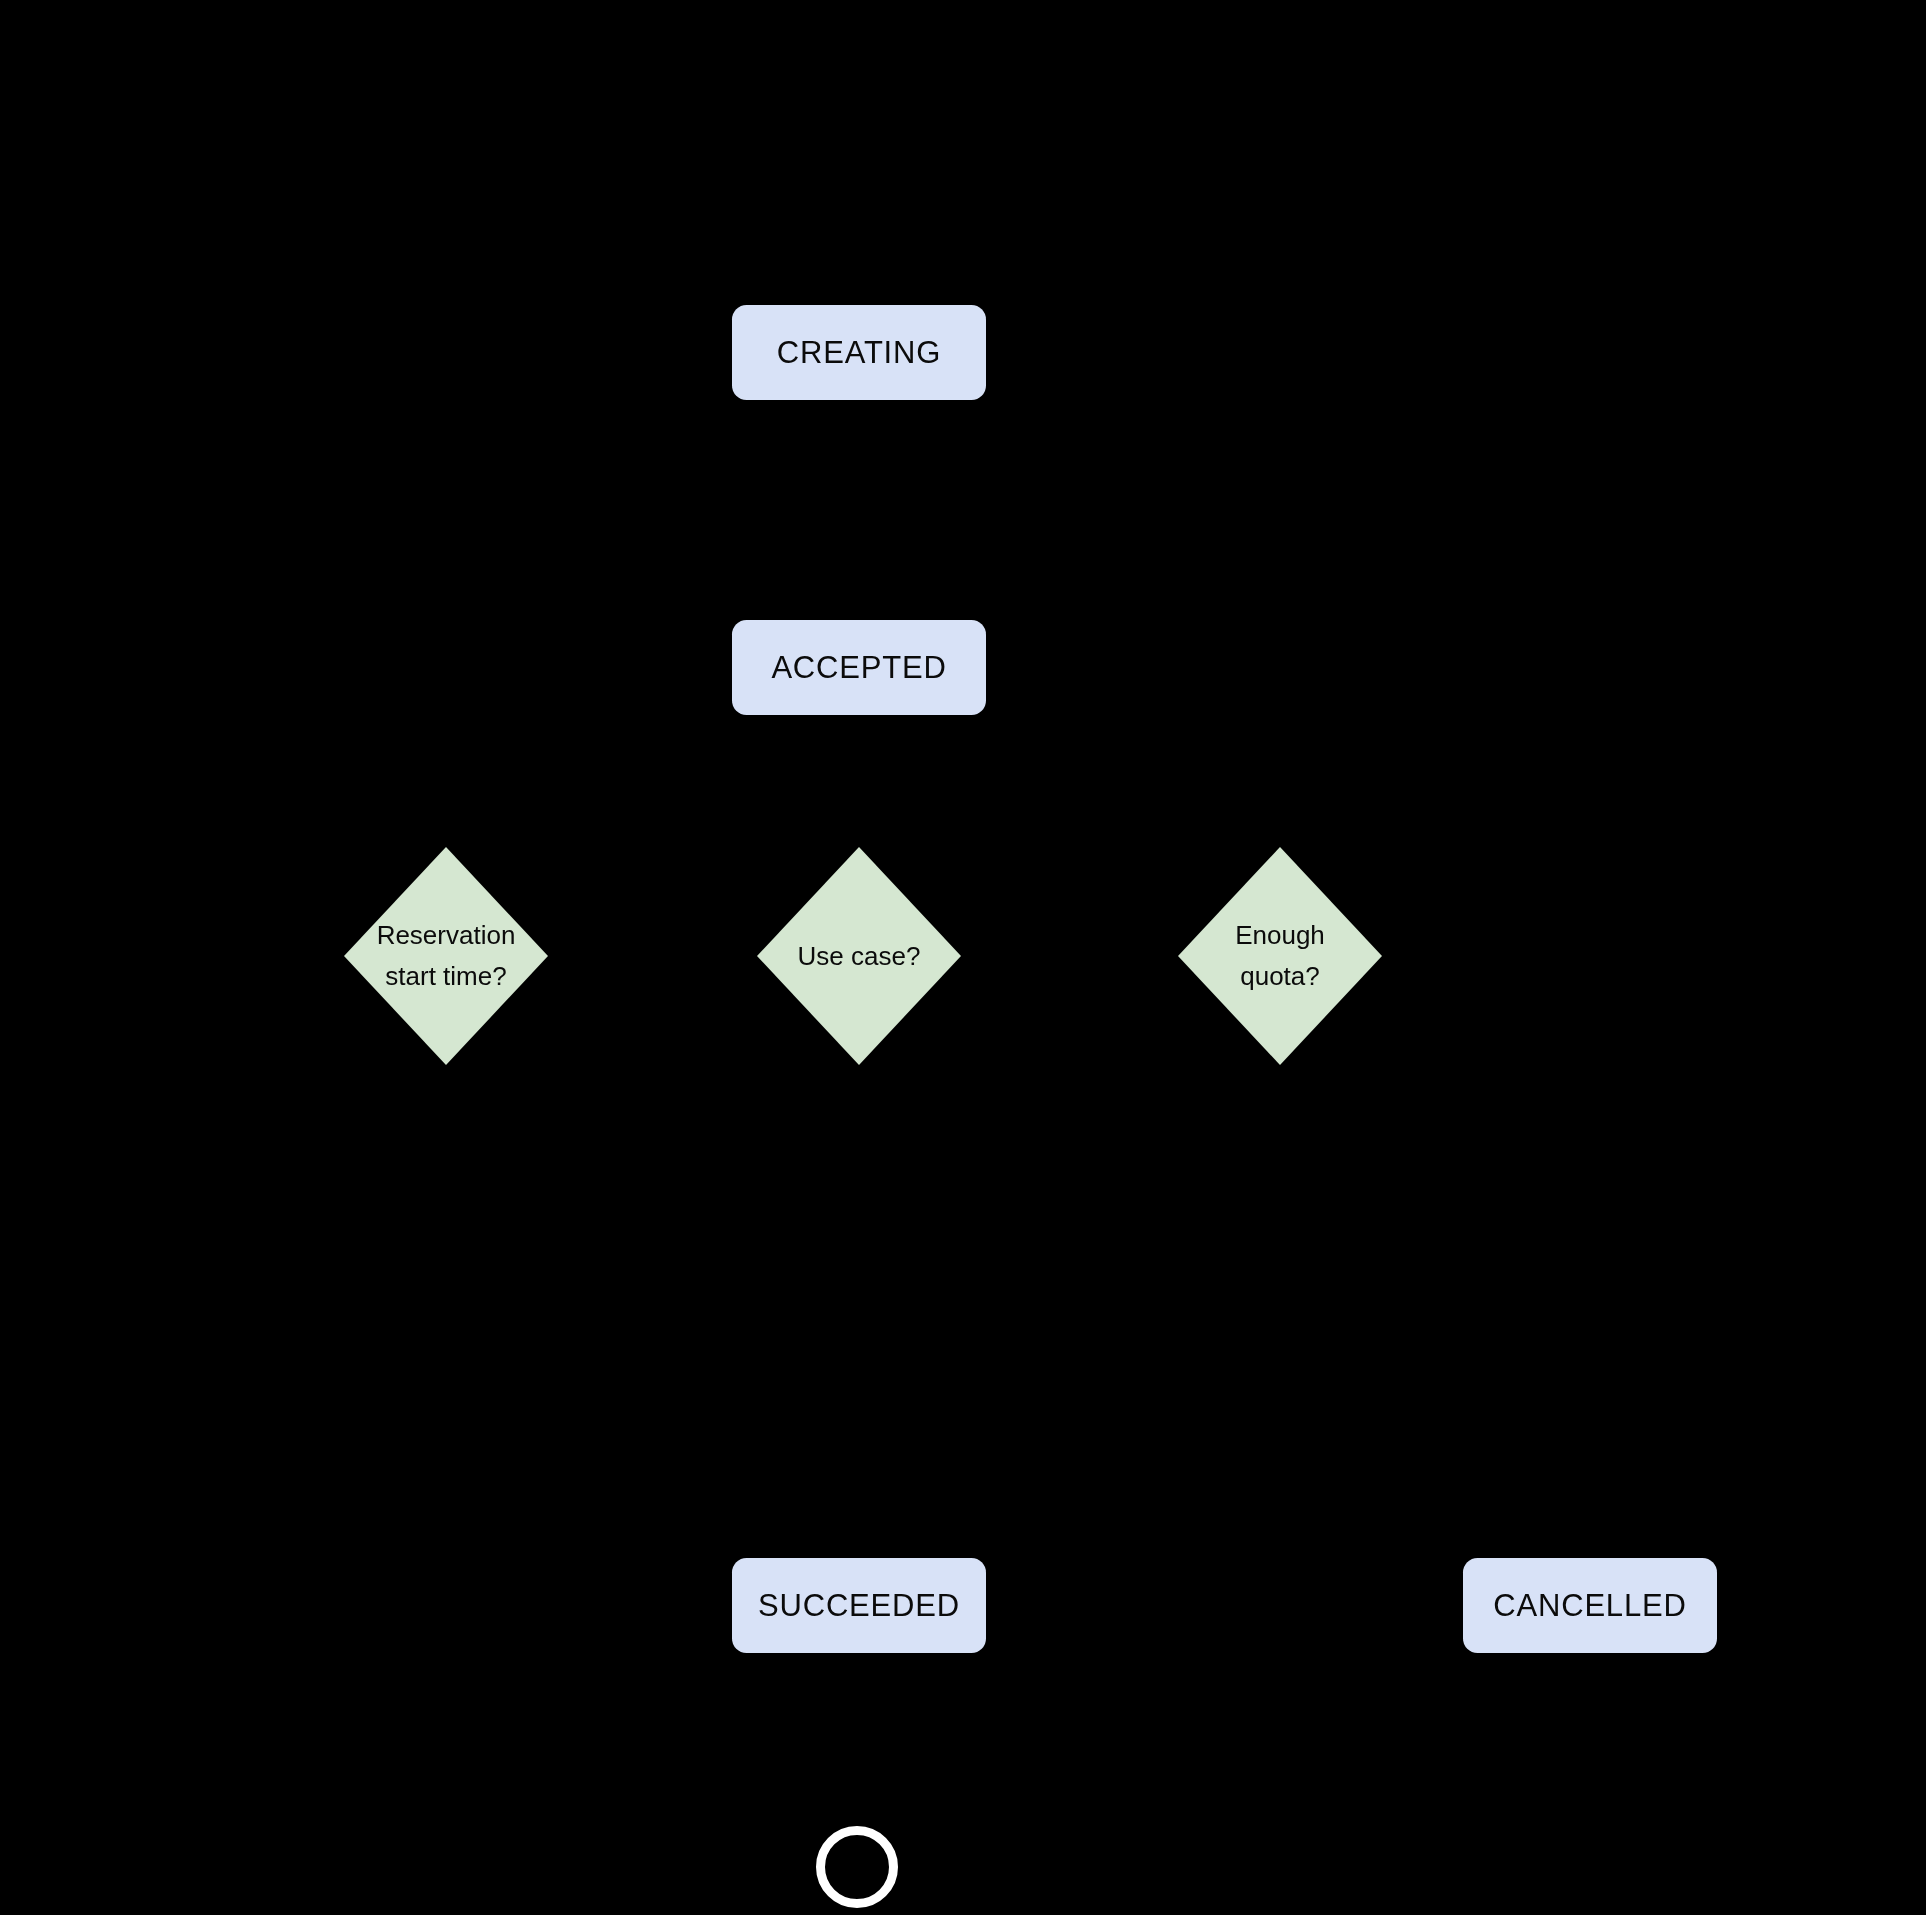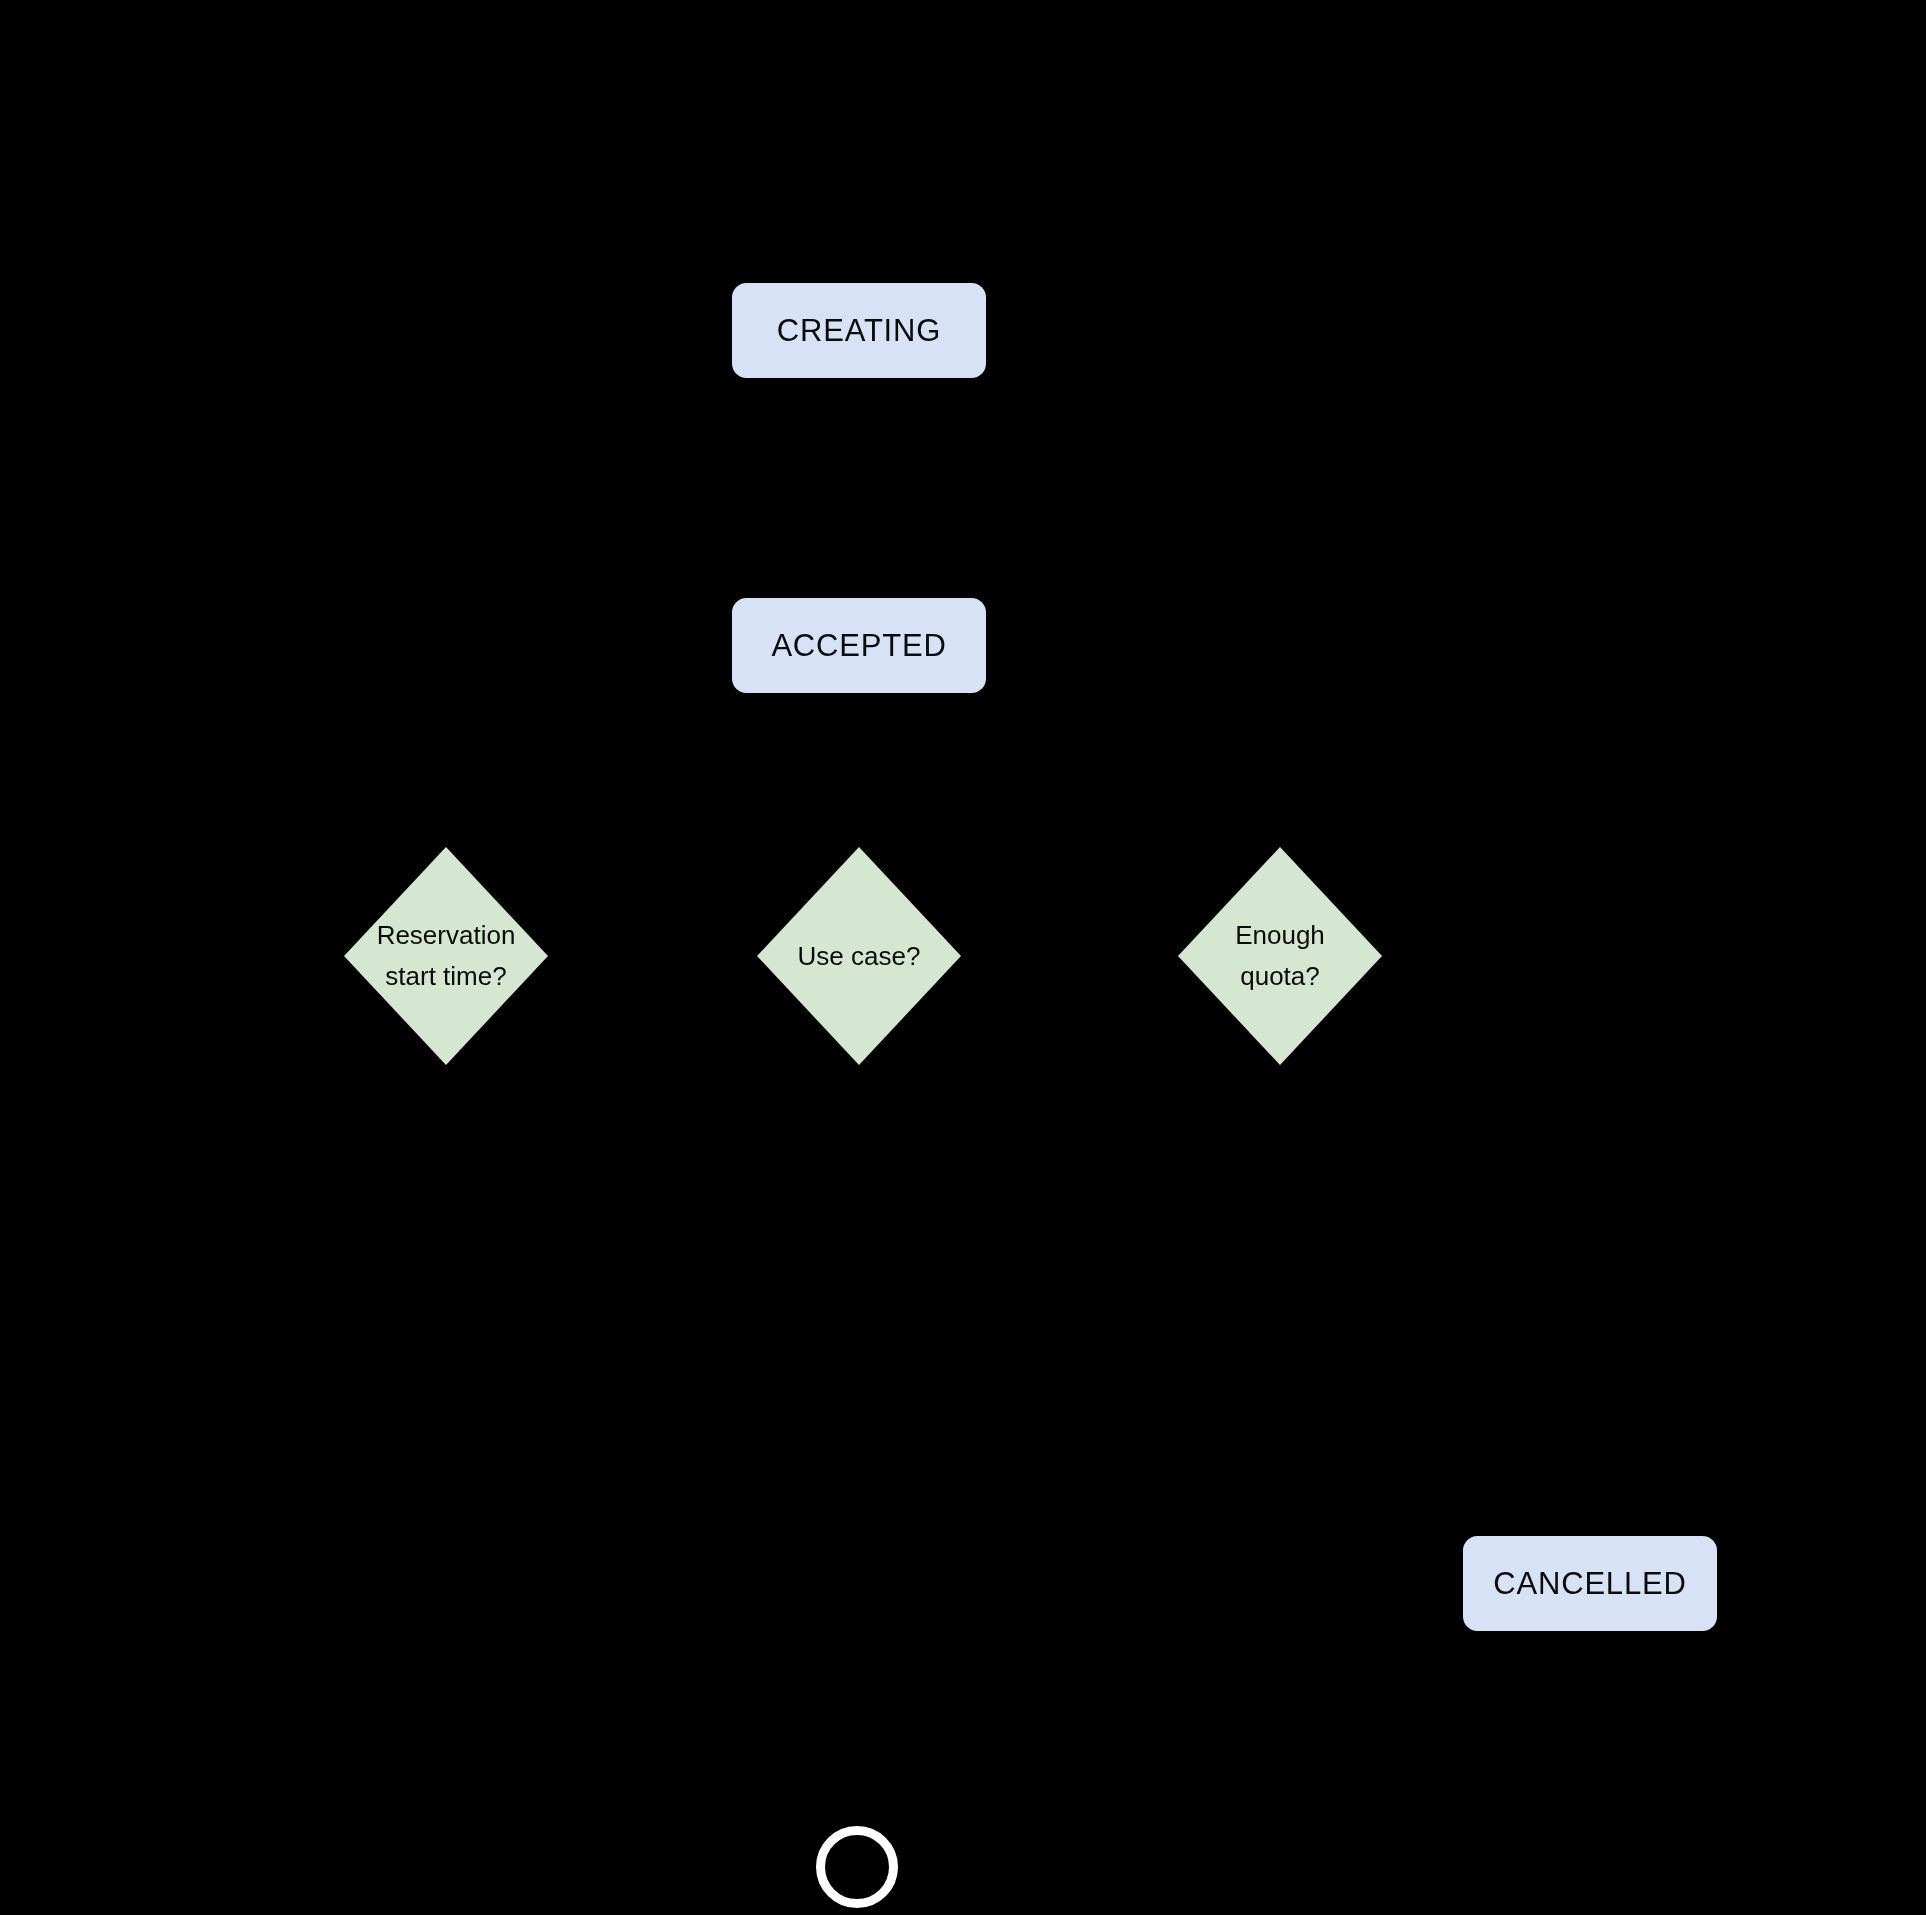--- a/index.html
+++ b/index.html
@@ -14,20 +14,21 @@
   
   .state {
     position: absolute;
     width: 254px;
     height: 95px;
     background: var(--state-fill, #d8e2f7);
     border-radius: 14.5px;
     display: flex;
     align-items: center;
     justify-content: center;
+    margin-top: 22px;
   }
   .state-label {
     color: var(--node-text, #0b0b0b);
     font-size: 31px;
     letter-spacing: 0.8px;
     white-space: nowrap;
   }
   
   .decision {
     position: absolute;
@@ -106,20 +107,23 @@
   <div class="decision" id="d-quota">
     <div class="diamond-shape"></div>
     <div class="decision-label">
       <span>Enough</span>
       <span>quota?</span>
     </div>
   </div>
 
 
 
+  <div class="state" id="n-succeeded">
+    <span class="state-label">SUCCEEDED</span>
+  </div>
 
   <div class="state" id="n-cancelled">
     <span class="state-label">CANCELLED</span>
   </div>
 
   <div class="end-ring" id="end-marker"></div>
 
 </div>
 
 

